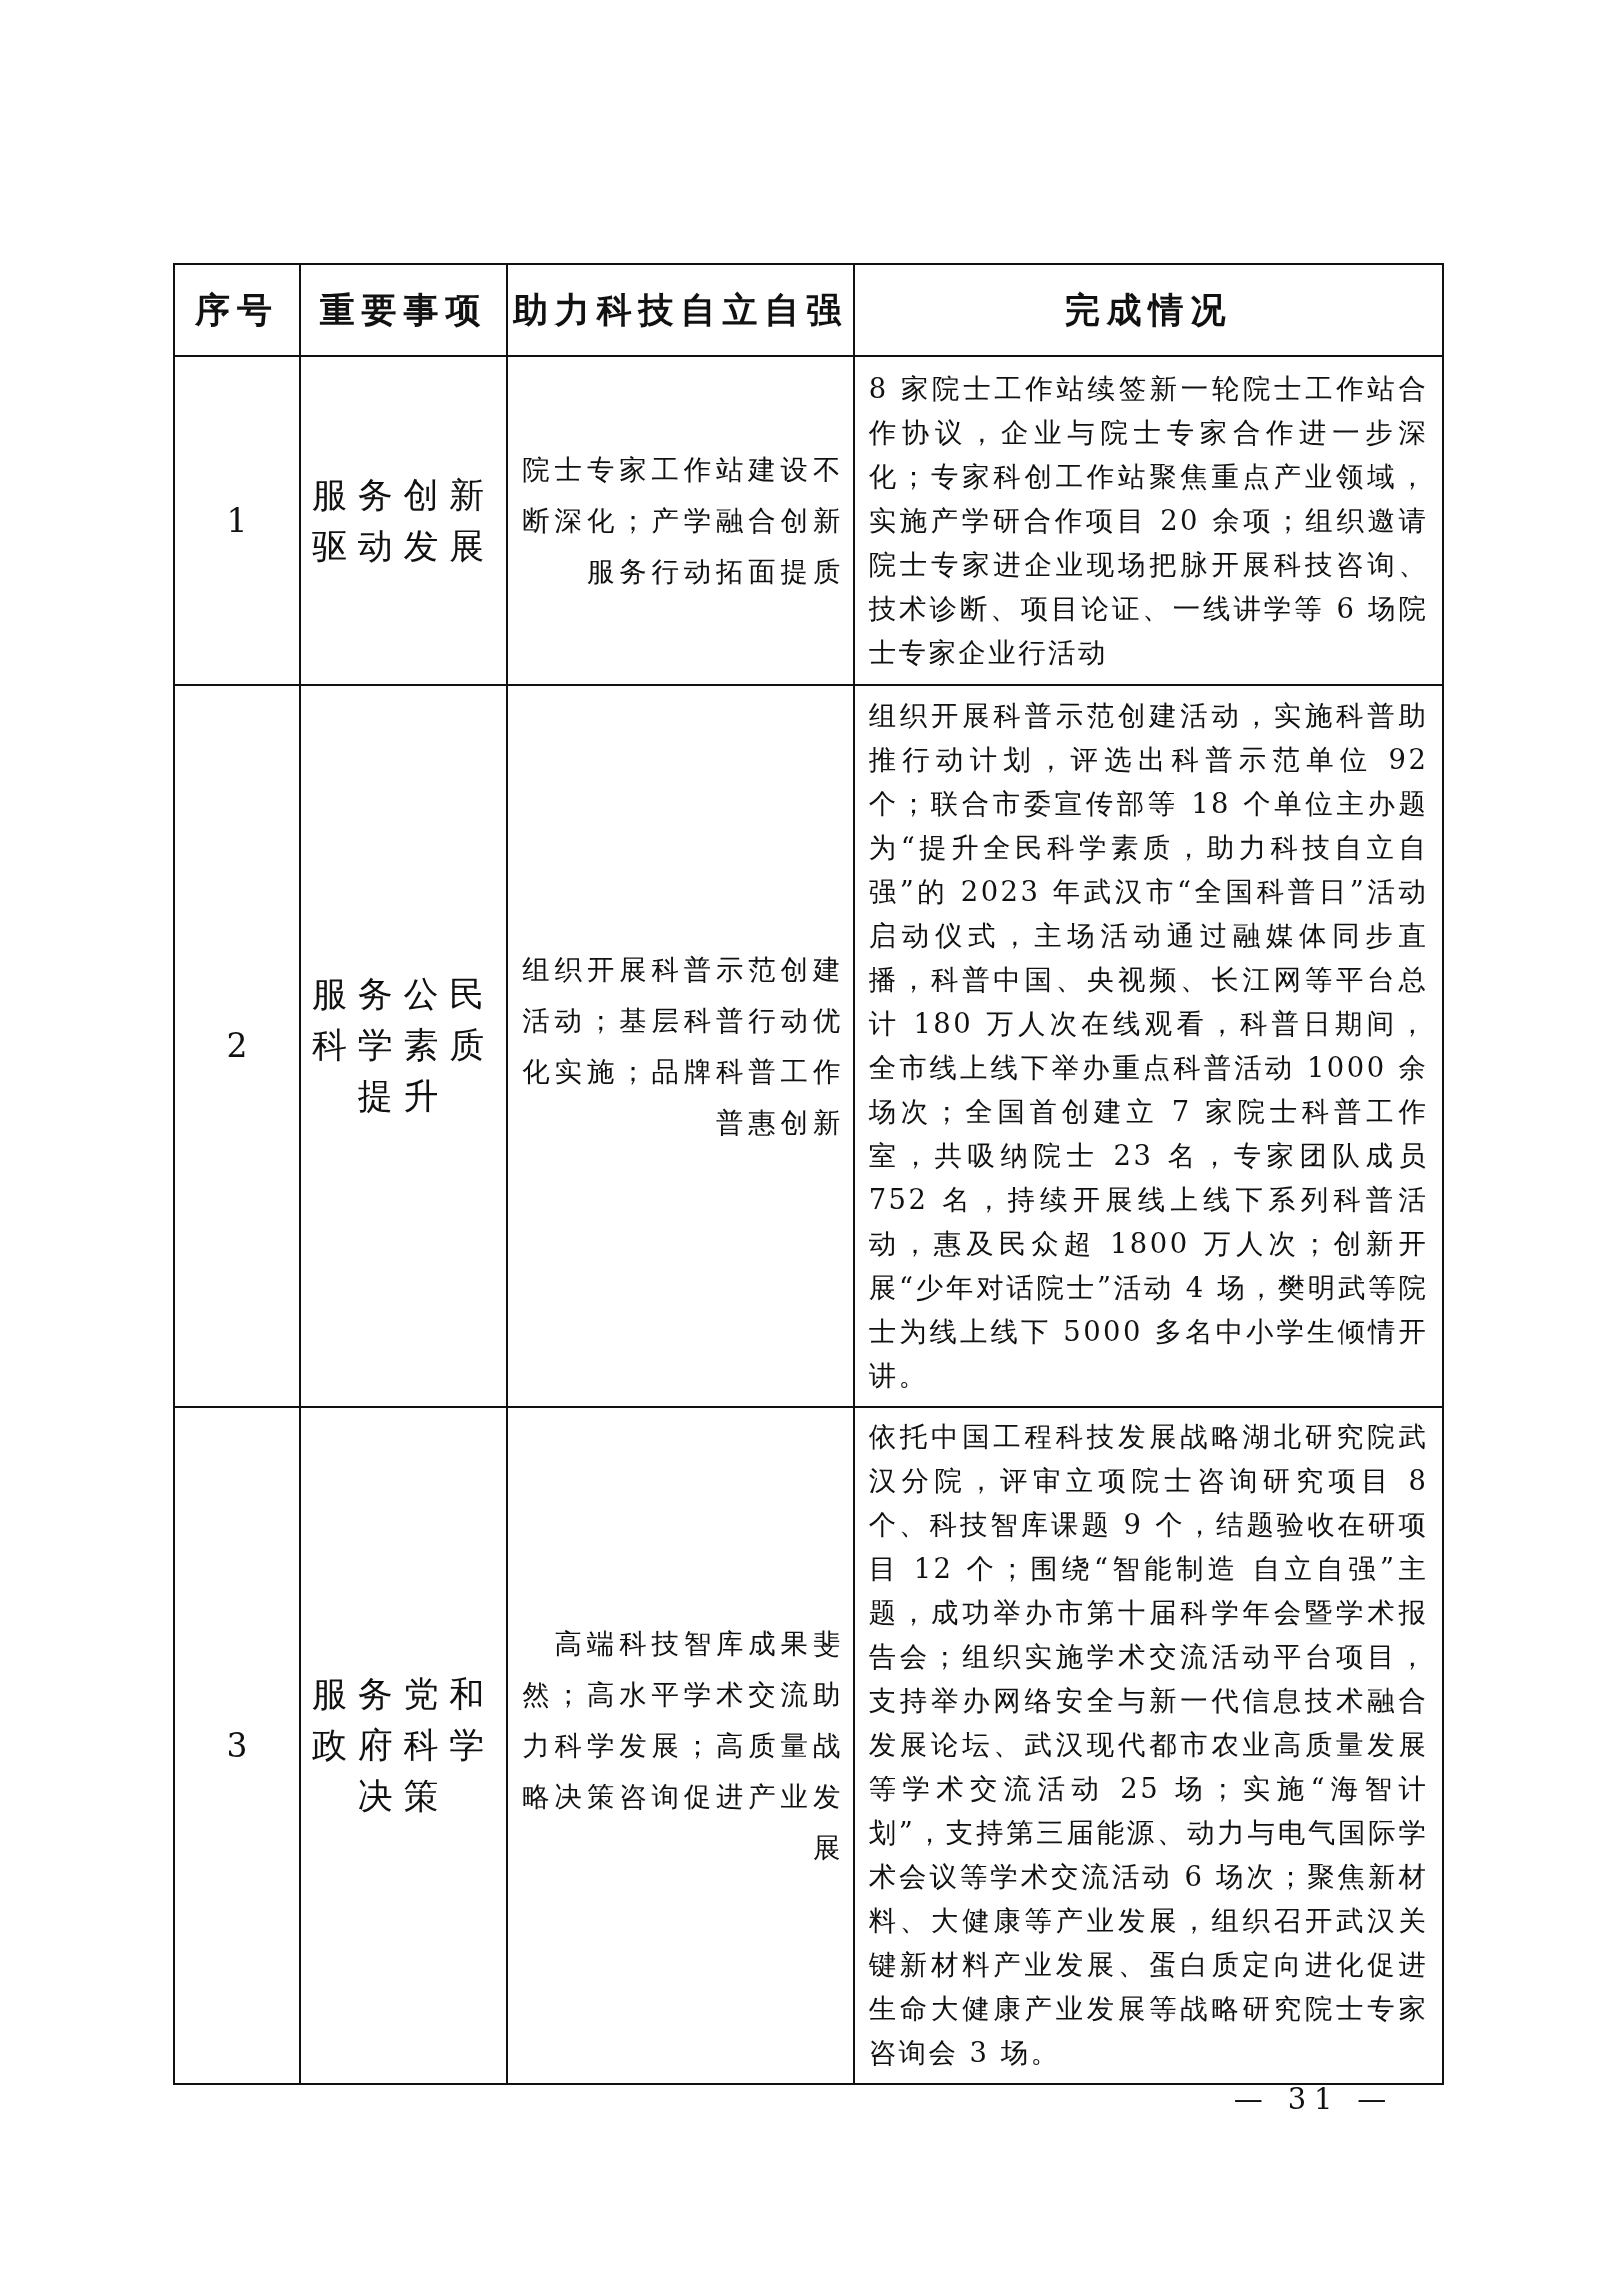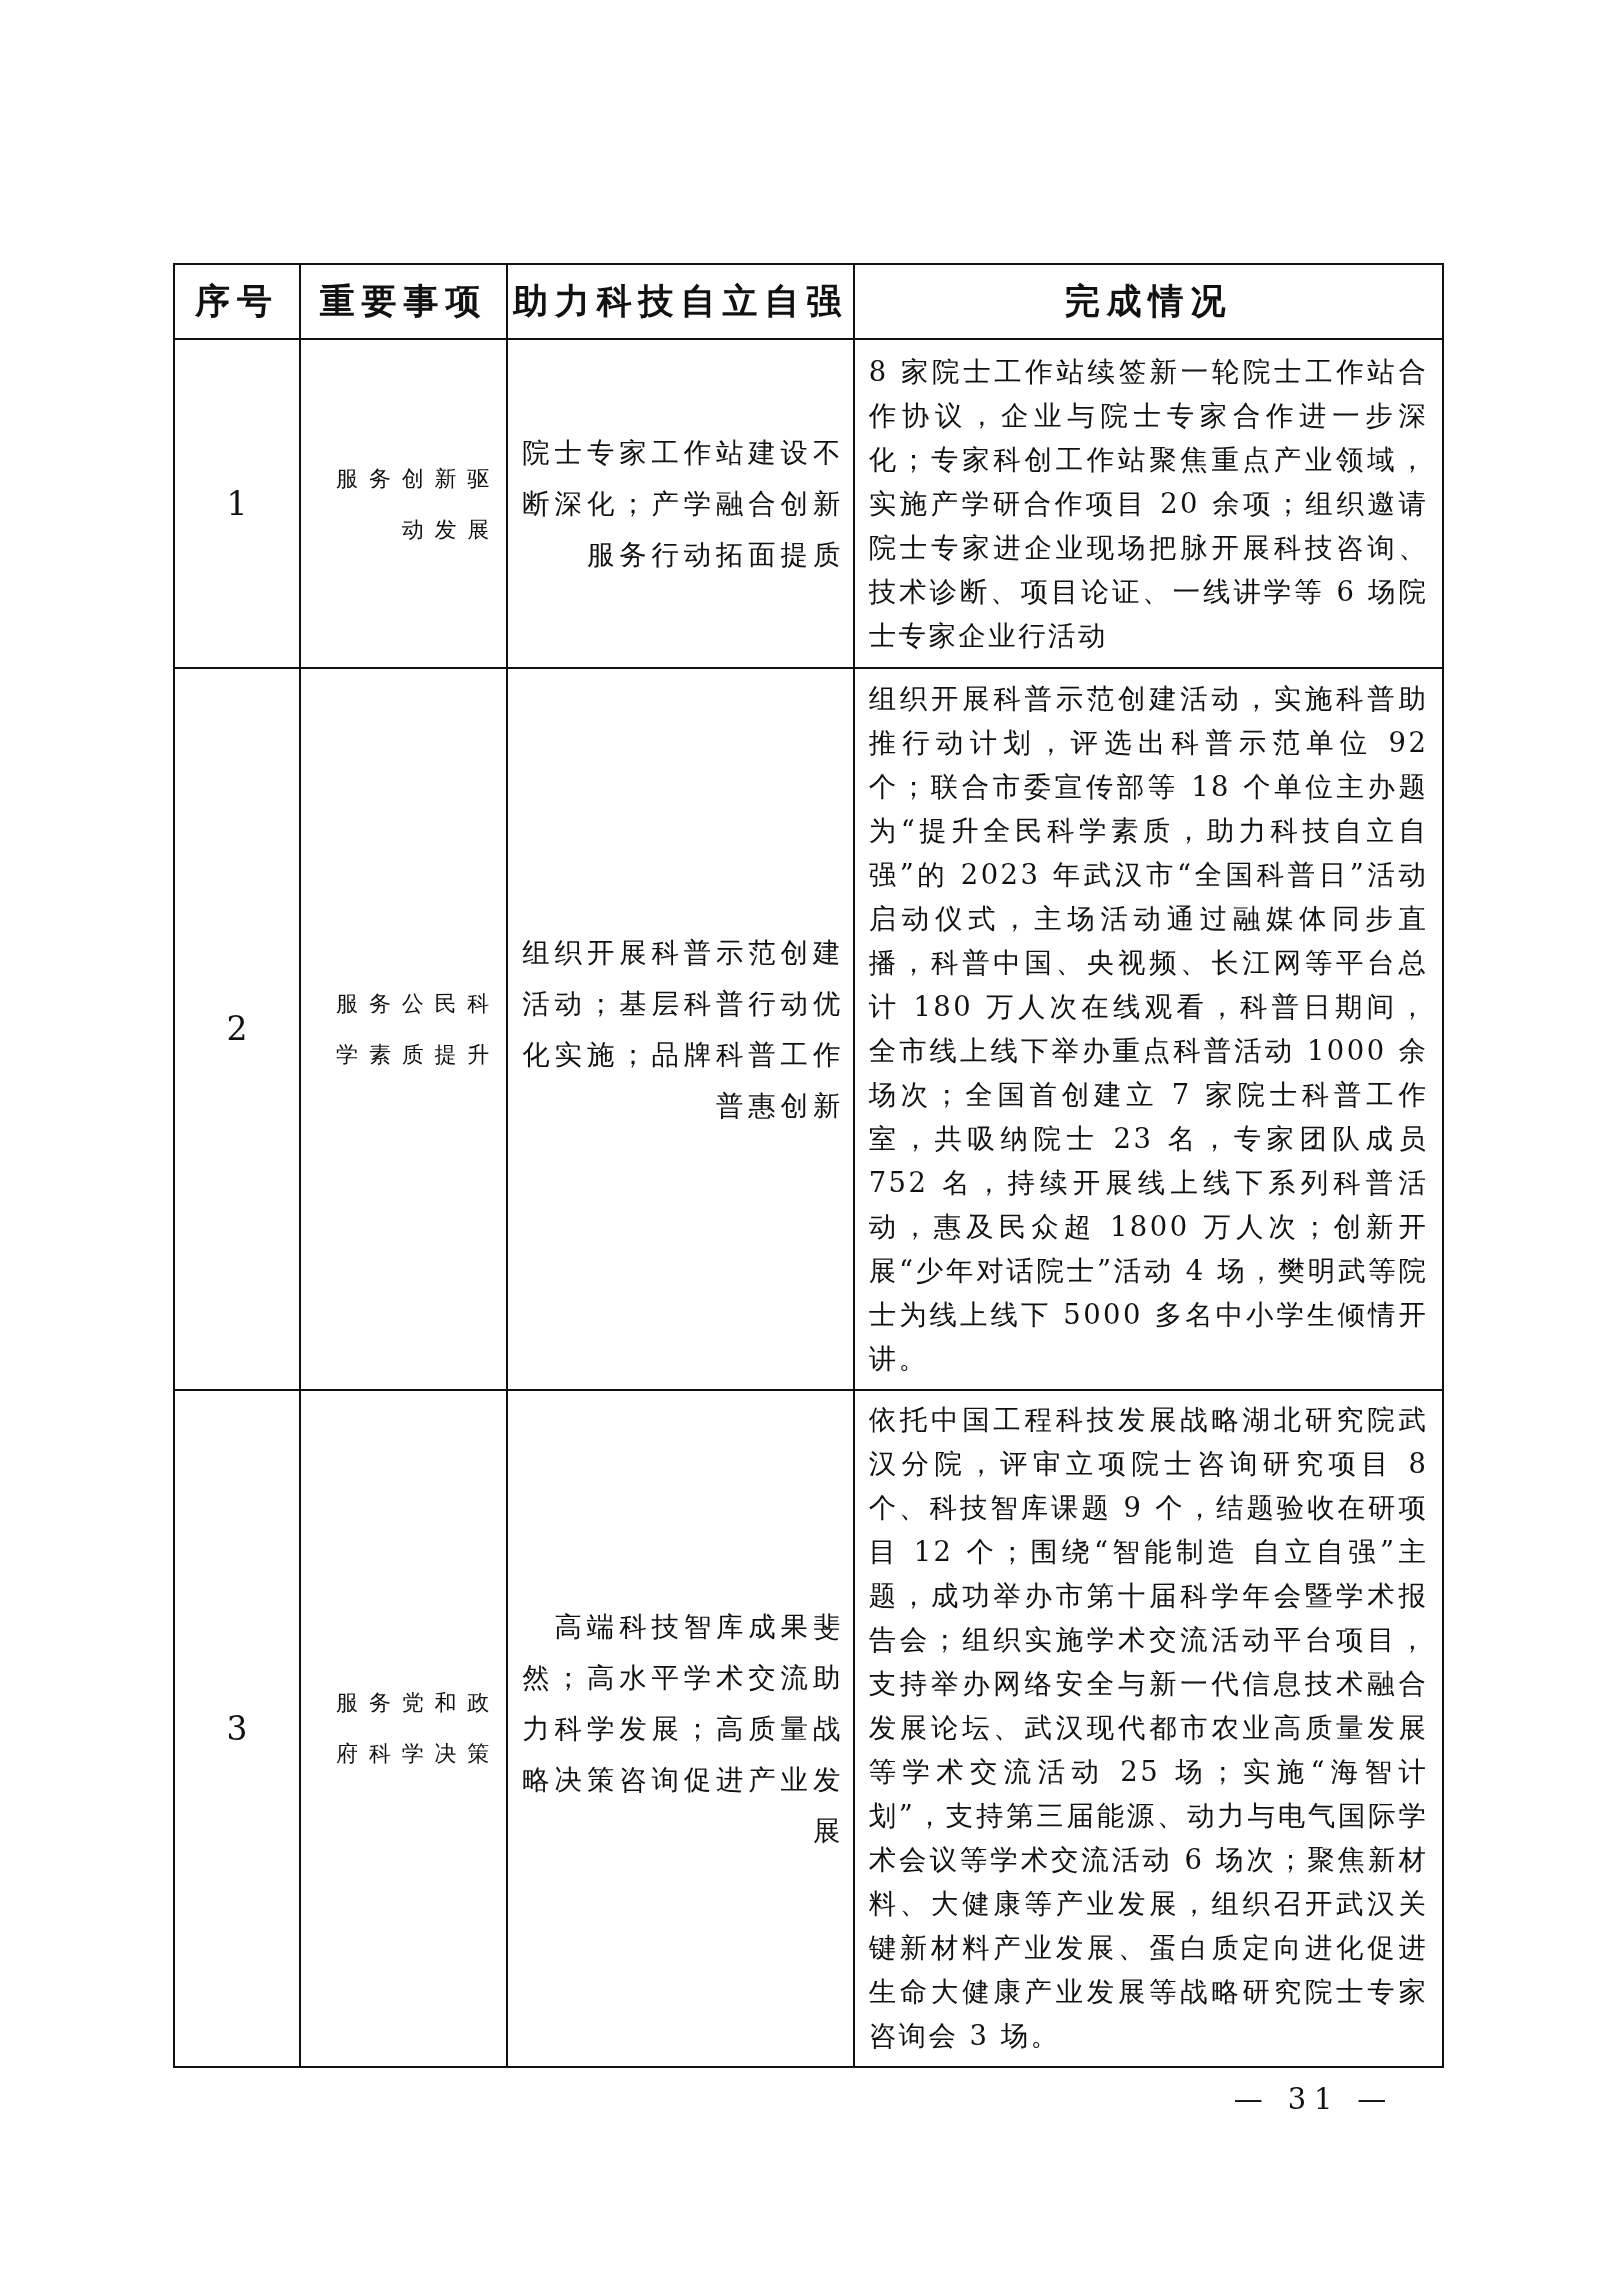--- a/index.html
+++ b/index.html
@@ -28,39 +28,39 @@
     vertical-align: middle;
     box-sizing: border-box;
     overflow: hidden;
   }
   .report-table th {
     font-family: "DejaVu Sans", "Liberation Sans", sans-serif;
     font-weight: bold;
     font-size: 35px;
     letter-spacing: 6.9px;
     text-align: center;
-    height: 75px;
+    height: 92px;
     padding: 4px;
   }
   .col-num    { width: 126px; }
   .col-item   { width: 207px; }
   .col-goal   { width: 347px; }
   .col-status { width: 589px; }
 
   .row-1 { height: 329px; }
   .row-2 { height: 710px; }
   .row-3 { height: 639px; }
 
   td.cell-num {
     text-align: center;
     font-size: 33px;
   }
   td.cell-item {
-    text-align: right;
-    font-size: 22px;
+    text-align: center;
+    font-size: 35px;
     letter-spacing: 10.8px;
     line-height: 51px;
     padding: 5.9px 5.9px;
   }
   td.cell-goal {
     text-align: right;
     font-size: 27.4px;
     letter-spacing: 4.9px;
     line-height: 51px;
     padding: 5.9px 7.8px;

